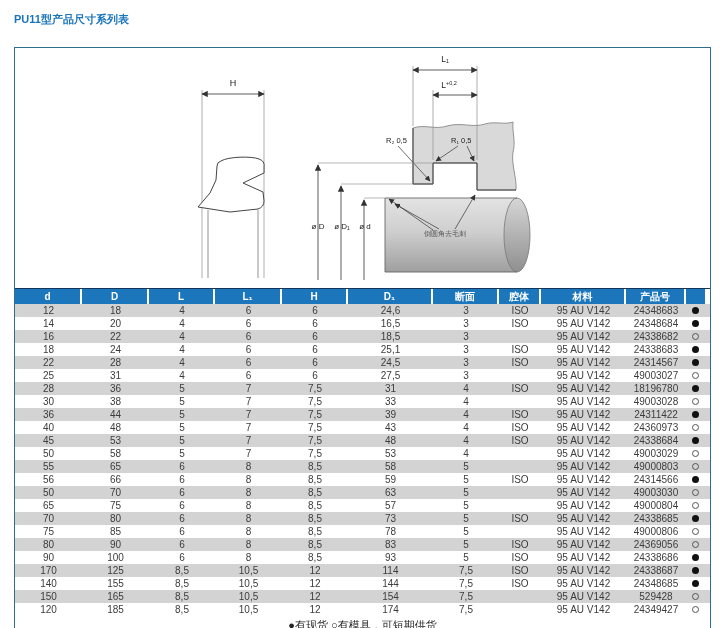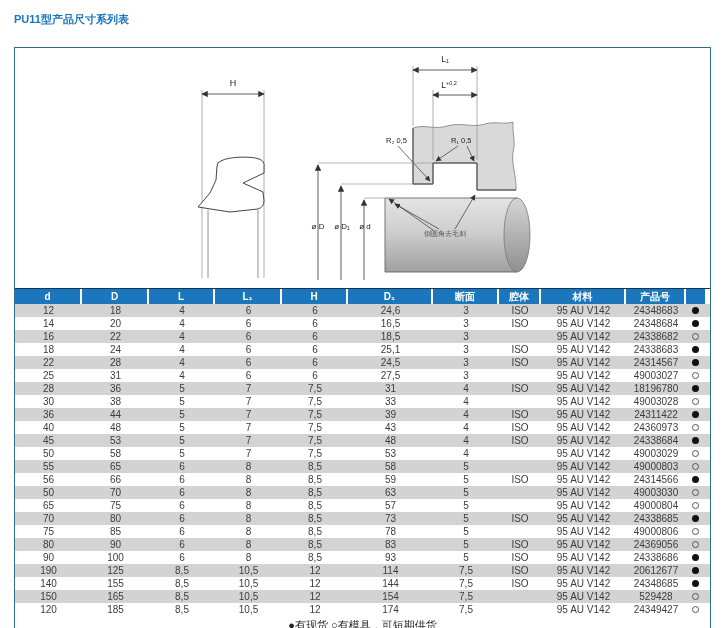--- a/index.html
+++ b/index.html
@@ -385,30 +385,30 @@
           <div class="cell c3">8</div>
           <div class="cell c4">8,5</div>
           <div class="cell c5">93</div>
           <div class="cell c6">5</div>
           <div class="cell c7">ISO</div>
           <div class="cell c8">95 AU V142</div>
           <div class="cell c9">24338686</div>
           <div class="cell c10"><span class="dot dot-filled"></span></div>
         </div>
         <div class="trow">
-          <div class="cell c0">190</div>
+          <div class="cell c0">170</div>
           <div class="cell c1">125</div>
           <div class="cell c2">8,5</div>
           <div class="cell c3">10,5</div>
           <div class="cell c4">12</div>
           <div class="cell c5">114</div>
           <div class="cell c6">7,5</div>
           <div class="cell c7">ISO</div>
           <div class="cell c8">95 AU V142</div>
-          <div class="cell c9">20612677</div>
+          <div class="cell c9">24338687</div>
           <div class="cell c10"><span class="dot dot-filled"></span></div>
         </div>
         <div class="trow">
           <div class="cell c0">140</div>
           <div class="cell c1">155</div>
           <div class="cell c2">8,5</div>
           <div class="cell c3">10,5</div>
           <div class="cell c4">12</div>
           <div class="cell c5">144</div>
           <div class="cell c6">7,5</div>

